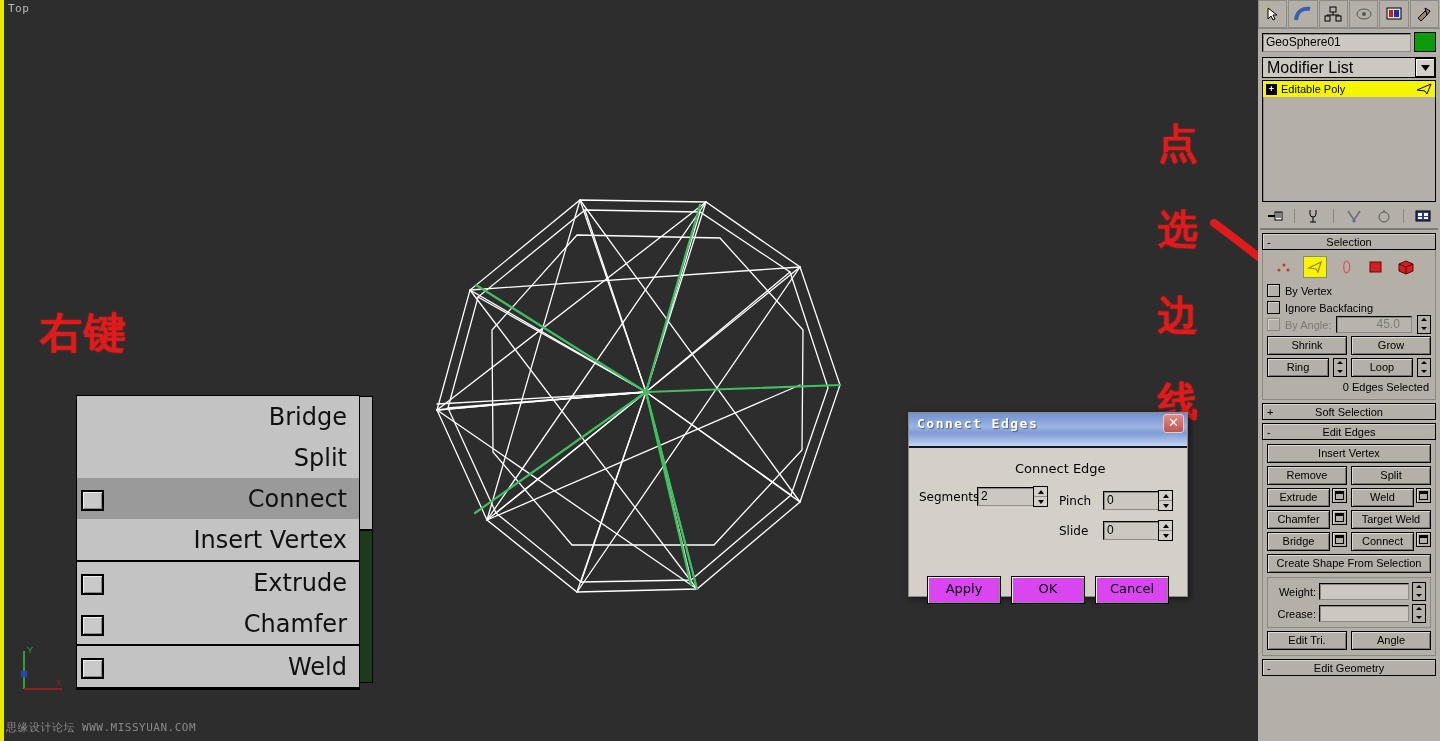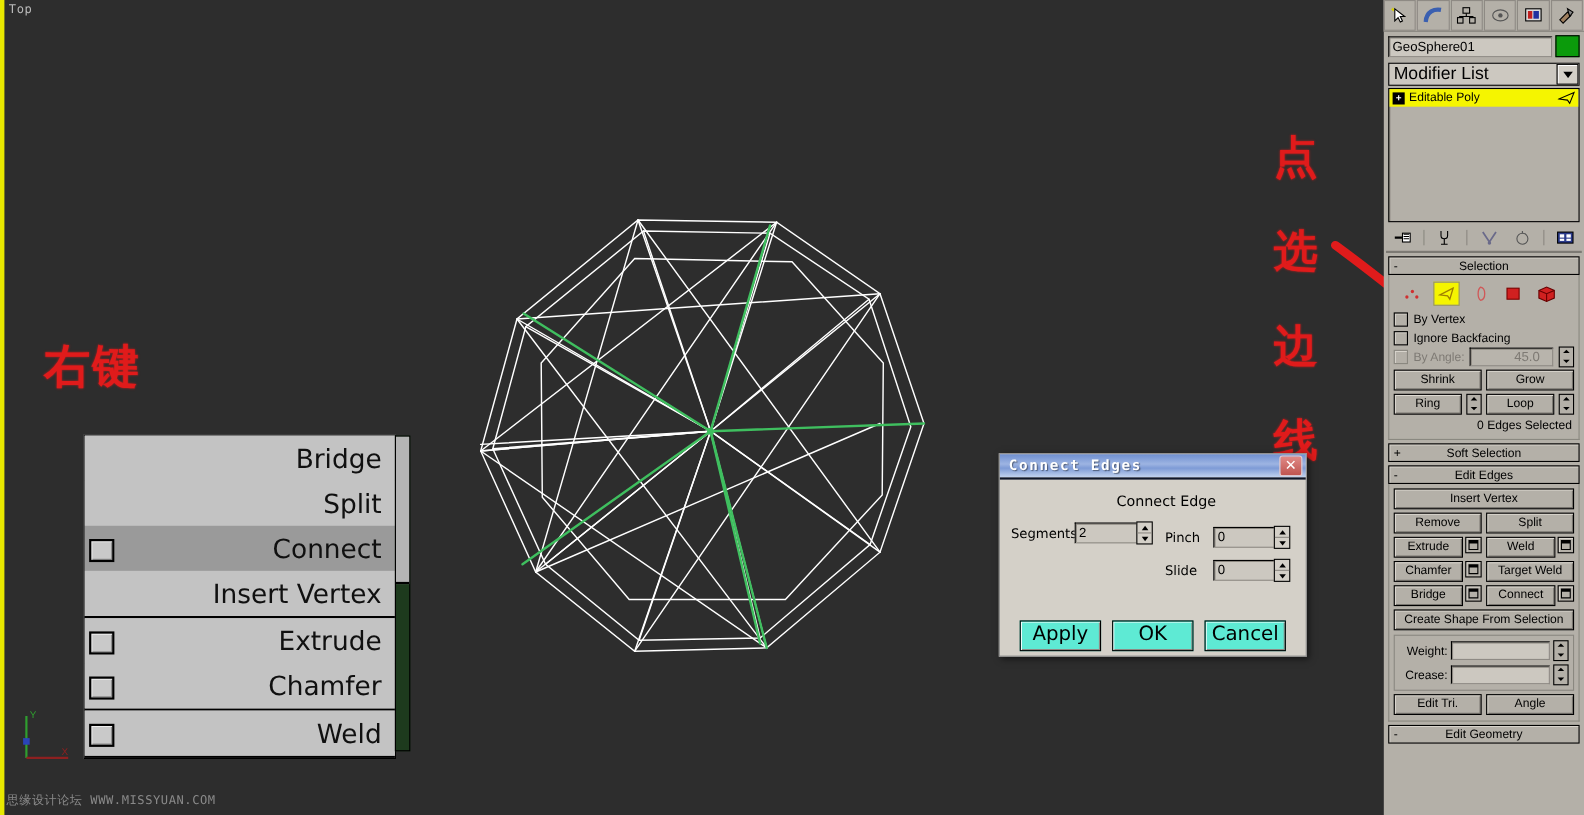--- a/index.html
+++ b/index.html
@@ -47,21 +47,21 @@
   #ctx-scroll{position:absolute;right:-14px;top:0;width:12px;height:285px;
               border:1px solid #000;background:#1d3a1d;}
   #ctx-scroll .thumb{width:100%;height:132px;background:#b4b4b4;border-bottom:2px solid #000;}
 
   
   #dlg{position:absolute;left:908px;top:412px;width:278px;height:183px;
        background:#d4d0c8;border:1px solid #8b8b8b;
        box-shadow:2px 2px 6px rgba(0,0,0,.55);}
   #dlg-title{height:21px;
      background:linear-gradient(180deg,#6f8fd0 0%,#9db4e2 42%,#7e9bd6 60%,#c3d4ef 100%);
-     display:flex;align-items:center;padding:0 3px 0 8px;}
+     display:flex;align-items:center;padding:0 3px 12px 8px;}
   #dlg-title .t{flex:1;color:#fff;font-size:13px;font-weight:bold;letter-spacing:1.5px;
      font-family:"DejaVu Sans Mono","Liberation Mono",monospace;
      text-shadow:1px 1px 1px rgba(0,0,0,.45);}
   #dlg-close{width:19px;height:17px;border:1px solid #e7c9c9;border-radius:3px;
      background:linear-gradient(180deg,#e08a86,#c05450);color:#fff;font-size:13px;
      font-weight:bold;line-height:15px;text-align:center;cursor:pointer;}
   #dlg-body{position:relative;height:159px;
      border-top:2px solid #0f172a;}
   .dlg-lbl{position:absolute;font-size:12px;color:#000;
      font-family:"DejaVu Sans","Liberation Sans",sans-serif;}
@@ -71,23 +71,23 @@
      padding-left:3px;line-height:17px;}
   .spin-btns{position:absolute;width:13px;height:19px;background:#d4d0c8;
      border:1px solid #000;display:flex;flex-direction:column;}
   .spin-btns i{flex:1;display:block;position:relative;}
   .spin-btns i:first-child{border-bottom:1px solid #8e8a84;}
   .spin-btns i:before{content:"";position:absolute;left:50%;top:50%;
      margin-left:-3px;width:0;height:0;border-left:3px solid transparent;
      border-right:3px solid transparent;}
   .spin-btns i:first-child:before{margin-top:-2px;border-bottom:4px solid #000;}
   .spin-btns i:last-child:before{margin-top:-2px;border-top:4px solid #000;}
-  .dlg-btn{position:absolute;height:26px;background:#5eead4;
+  .dlg-btn{position:absolute;height:26px;background:#d946ef;
      border:1px solid #000;box-shadow:inset 1px 1px 0 #fff,inset -1px -1px 0 #8e8a84;
-     font-size:18px;color:#000;text-align:center;line-height:24px;cursor:pointer;
+     font-size:13px;color:#000;text-align:center;line-height:24px;cursor:pointer;
      font-family:"DejaVu Sans","Liberation Sans",sans-serif;}
 
   
   #panel{position:absolute;left:1258px;top:0;width:182px;height:741px;
          background:#b4b0a8;font-size:11px;color:#000;}
   #ptoolbar{height:28px;background:#b4b0a8;display:flex;align-items:center;
             border-bottom:1px solid #8a8880;}
   .tb-ico{width:28px;height:26px;background:#b4b0a8;border:1px solid #8e8a84;
           margin-right:1px;display:flex;align-items:center;justify-content:center;}
   #pname-row{display:flex;align-items:center;padding:3px 4px 2px 4px;gap:3px;}

